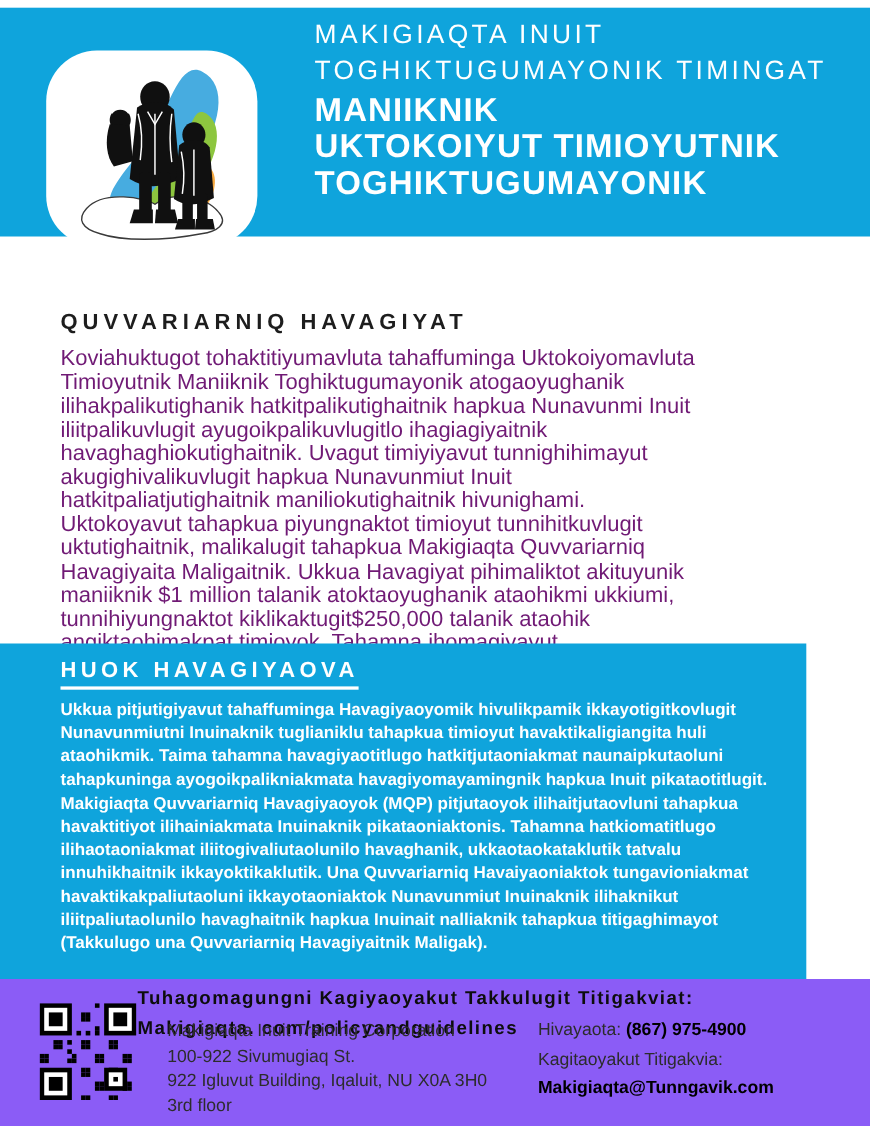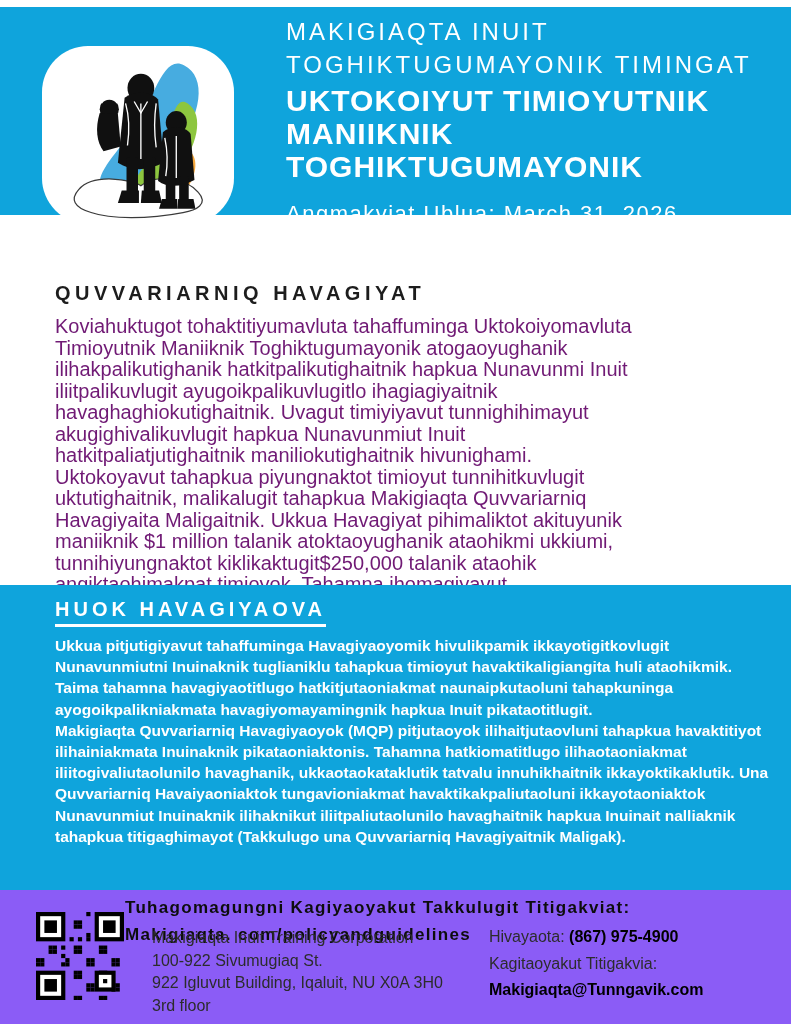--- a/index.html
+++ b/index.html
@@ -16,21 +16,21 @@
   .title{margin:3px 0 0 0;font-size:30px;font-weight:800;letter-spacing:1px;line-height:33px;}
   .title div{white-space:nowrap;}
   .dates{margin-top:16px;font-size:22px;font-weight:500;letter-spacing:1.5px;line-height:29px;}
   .dates div{white-space:nowrap;}
   
   .white-sec{position:absolute;left:0;top:263px;width:659px;height:322px;box-sizing:border-box;padding:19px 26px 0 55px;}
   .sec-h{margin:0;font-size:20px;font-weight:800;letter-spacing:4.5px;color:#1d1d1d;}
   .white-sec p{margin:11px 0 0 0;font-size:20px;line-height:21.5px;color:#701a75;}
   .white-sec p + p{margin-top:0;}
   
-  .blue-sec{position:absolute;left:0;top:585px;width:791px;height:305px;background:#0fa4dc;box-sizing:border-box;padding:13px 22px 0 55px;color:#ffffff;}
+  .blue-sec{position:absolute;left:0;top:585px;width:733px;height:305px;background:#0fa4dc;box-sizing:border-box;padding:13px 22px 0 55px;color:#ffffff;}
   .blue-sec .sec-h{display:inline-block;color:#ffffff;border-bottom:3px solid #ffffff;padding-bottom:3px;letter-spacing:4px;}
   .blue-sec p{margin:8px 0 0 0;font-size:15.5px;line-height:21.2px;font-weight:700;}
   .blue-sec p + p{margin-top:0;}
   
   .footer{position:absolute;left:0;top:890px;width:791px;height:134px;background:#8b5cf6;}
   .f-head{margin:4px 0 0 125px;font-size:17px;font-weight:700;letter-spacing:1.3px;line-height:27px;color:#0d0d0d;}
   .qr{position:absolute;left:36px;top:22px;width:88px;height:88px;}
   .addr{position:absolute;left:152px;top:37px;font-size:16px;line-height:22.5px;color:#2c2c2c;}
   .contact{position:absolute;left:489px;top:34px;font-size:16px;line-height:26.5px;color:#2c2c2c;}
   .b{font-weight:700;color:#000000;}
@@ -76,28 +76,24 @@
           <path d="M126,96 C129,110 129,124 127,136"></path>
         </g>
         <path d="M59,59 C63,53 73,53 77,59" stroke="#ffffff" stroke-width="3.5" fill="none"></path>
       </svg>
     </div>
 
     <div class="hero-text">
       <div class="org-line">MAKIGIAQTA INUIT</div>
       <div class="org-line">TOGHIKTUGUMAYONIK TIMINGAT</div>
       <h1 class="title">
+        <div>MANIIKNIK</div>
         <div>UKTOKOIYUT TIMIOYUTNIK</div>
-        <div>MANIIKNIK</div>
         <div>TOGHIKTUGUMAYONIK</div>
       </h1>
-      <div class="dates">
-        <div>Angmakviat Ublua: March 31, 2026</div>
-        <div>Umikvia Ublua: April 30, 2026</div>
-      </div>
     </div>
   </header>
 
   <section class="white-sec">
     <h2 class="sec-h">QUVVARIARNIQ HAVAGIYAT</h2>
     <p>Koviahuktugot tohaktitiyumavluta tahaffuminga Uktokoiyomavluta Timioyutnik Maniiknik Toghiktugumayonik atogaoyughanik ilihakpalikutighanik hatkitpalikutighaitnik hapkua Nunavunmi Inuit iliitpalikuvlugit ayugoikpalikuvlugitlo ihagiagiyaitnik havaghaghiokutighaitnik. Uvagut timiyiyavut tunnighihimayut akugighivalikuvlugit hapkua Nunavunmiut Inuit hatkitpaliatjutighaitnik maniliokutighaitnik hivunighami.</p>
     <p>Uktokoyavut tahapkua piyungnaktot timioyut tunnihitkuvlugit uktutighaitnik, malikalugit tahapkua Makigiaqta Quvvariarniq Havagiyaita Maligaitnik. Ukkua Havagiyat pihimaliktot akituyunik maniiknik $1 million talanik atoktaoyughanik ataohikmi ukkiumi, tunnihiyungnaktot kiklikaktugit$250,000 talanik ataohik angiktaohimakpat timioyok. Tahamna ihomagiyavut ikkayotigikuvlugit hapkua maniit havagiyaoniaktonik ilihaotaotkuvlugit Inuinaknik.</p>
   </section>
 
   <section class="blue-sec">

